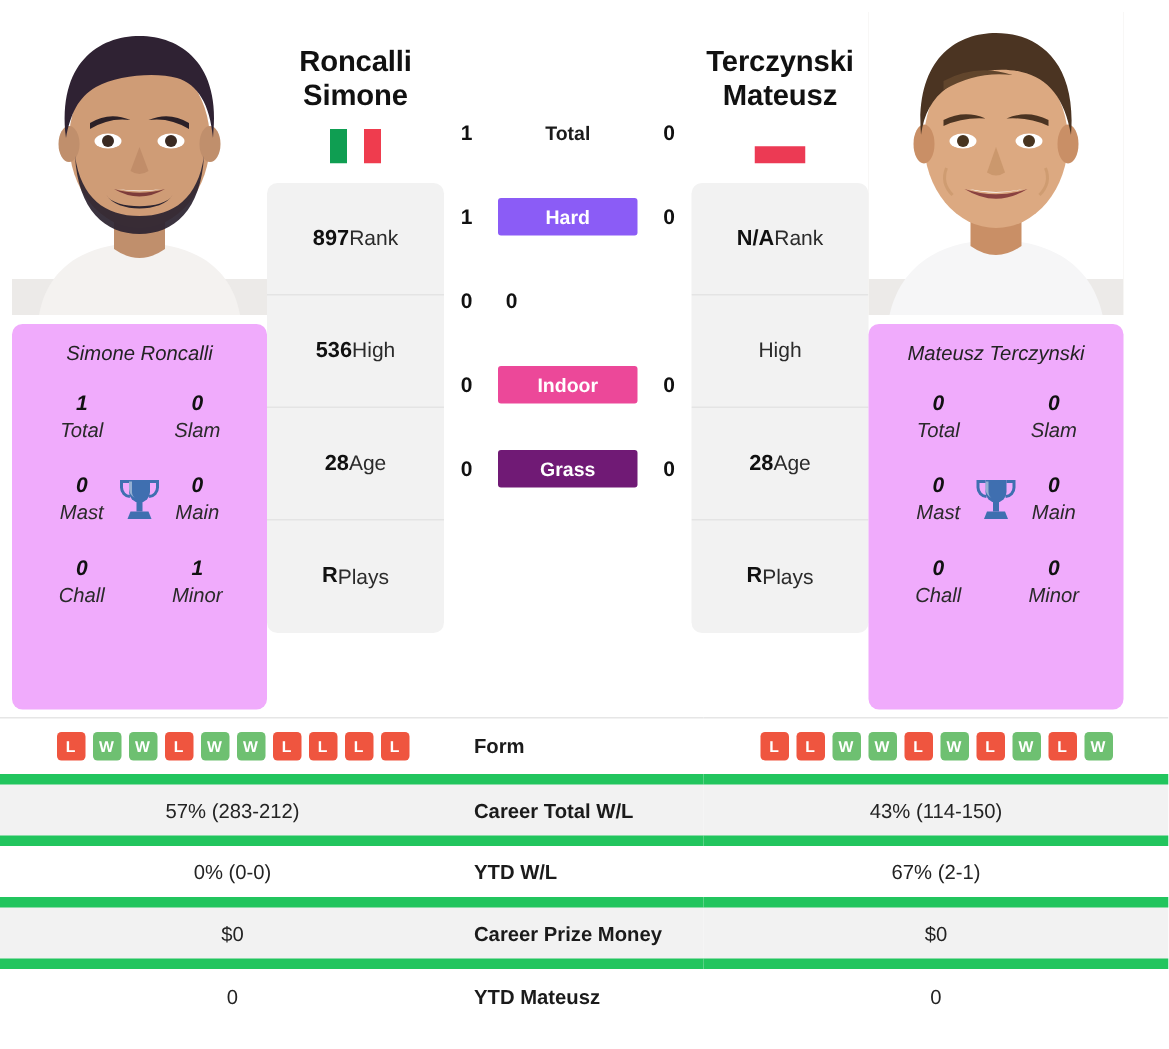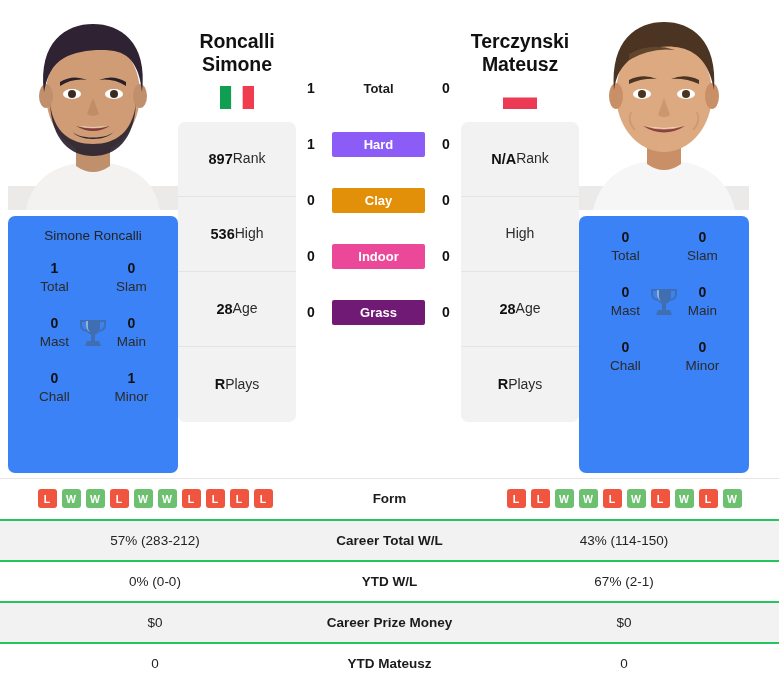--- a/index.html
+++ b/index.html
@@ -29,24 +29,25 @@
     width: 170px;
     height: 202px;
     overflow: hidden;
     position: relative;
     background: #efeeec;
   }
   .photo-wrap svg { display: block; width: 170px; height: 202px; }
 
   .summary-card {
     margin-top: 6px;
-    background: #3b82f6;
+    background: #f0abfc;
     border-radius: 7px;
     padding: 12px 8px 14px 8px;
     height: 257px;
+    font-style: italic;
   }
   .summary-name {
     text-align: center;
     font-size: 13.5px;
     color: #232323;
     margin-bottom: 16px;
     white-space: nowrap;
     overflow: hidden;
   }
   .trio {
@@ -165,33 +166,32 @@
     font-weight: bold;
     font-size: 13px;
   }
 
   
   .table { width: 100%; border-collapse: collapse; }
   .table tr { height: 41px; }
   .table tr.shaded { background: #f2f2f2; }
   .table tr.plainrow { background: #ffffff; }
   .table td {
-    border-top: 2px solid #22c55e;
+    border-top: 7px solid #22c55e;
     padding: 0 6px;
     vertical-align: middle;
   }
   .table tr:first-child td { border-top: 1px solid #e6e6e6; }
   .cell-side {
     width: 310px;
     text-align: center;
     font-size: 13.5px;
     color: #232323;
   }
   .cell-mid {
-    text-align: center;
     font-size: 13.5px;
     font-weight: bold;
     color: #1b1b1b;
     white-space: nowrap;
   }
   .form-strip {
     display: flex;
     justify-content: center;
     gap: 5px;
   }
@@ -330,21 +330,20 @@
         <div class="badge plain">Total</div>
         <div class="sv right">0</div>
       </div>
       <div class="surface-row">
         <div class="sv">1</div>
         <div class="badge" style="background: #8b5cf6;">Hard</div>
         <div class="sv right">0</div>
       </div>
       <div class="surface-row">
         <div class="sv">0</div>
-        <div class="badge" style="background: rgb(226, 144, 10);">Clay</div>
         <div class="sv right">0</div>
       </div>
       <div class="surface-row">
         <div class="sv">0</div>
         <div class="badge" style="background: #ec4899;">Indoor</div>
         <div class="sv right">0</div>
       </div>
       <div class="surface-row">
         <div class="sv">0</div>
         <div class="badge" style="background: #701a75;">Grass</div>
@@ -403,20 +402,21 @@
           <circle cx="107" cy="86" r="4" fill="#48341f"></circle>
           <path d="M85 90 L79 107 q6 4 12 0 Z" fill="#c79468" opacity="0.8"></path>
           <path d="M64 118 q21 13 42 0 q-21 7 -42 0 Z" fill="#8a4240"></path>
           <path d="M67 118 q18 5 36 0 q-18 4 -36 0 Z" fill="#fdfdfd"></path>
           <path d="M52 104 q-4 10 4 18" fill="none" stroke="#c79468" stroke-width="2" opacity="0.6"></path>
           <path d="M118 104 q4 10 -4 18" fill="none" stroke="#c79468" stroke-width="2" opacity="0.6"></path>
         </svg>
       </div>
 
       <div class="summary-card">
+        <div class="summary-name">Mateusz Terczynski</div>
         <div class="trio">
           <div class="trio-cell">
             <div class="trio-val">0</div>
             <div class="trio-lab">Total</div>
           </div>
           <div class="trio-cell">
             <div class="trio-val">0</div>
             <div class="trio-lab">Slam</div>
           </div>
           <div class="trio-cell">

